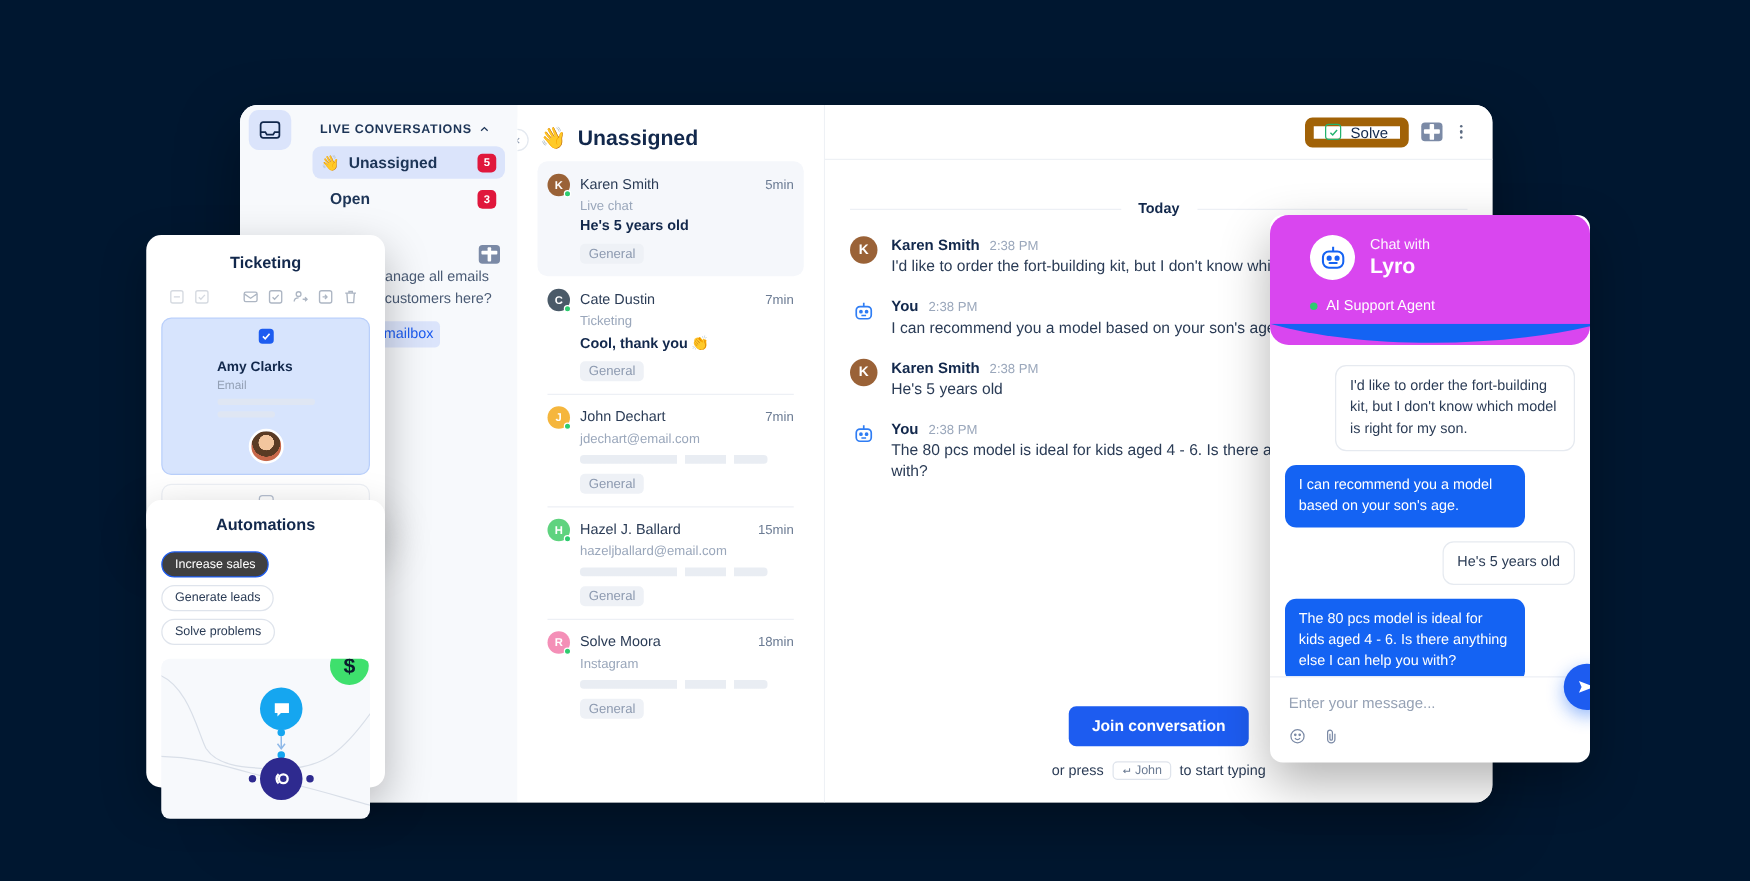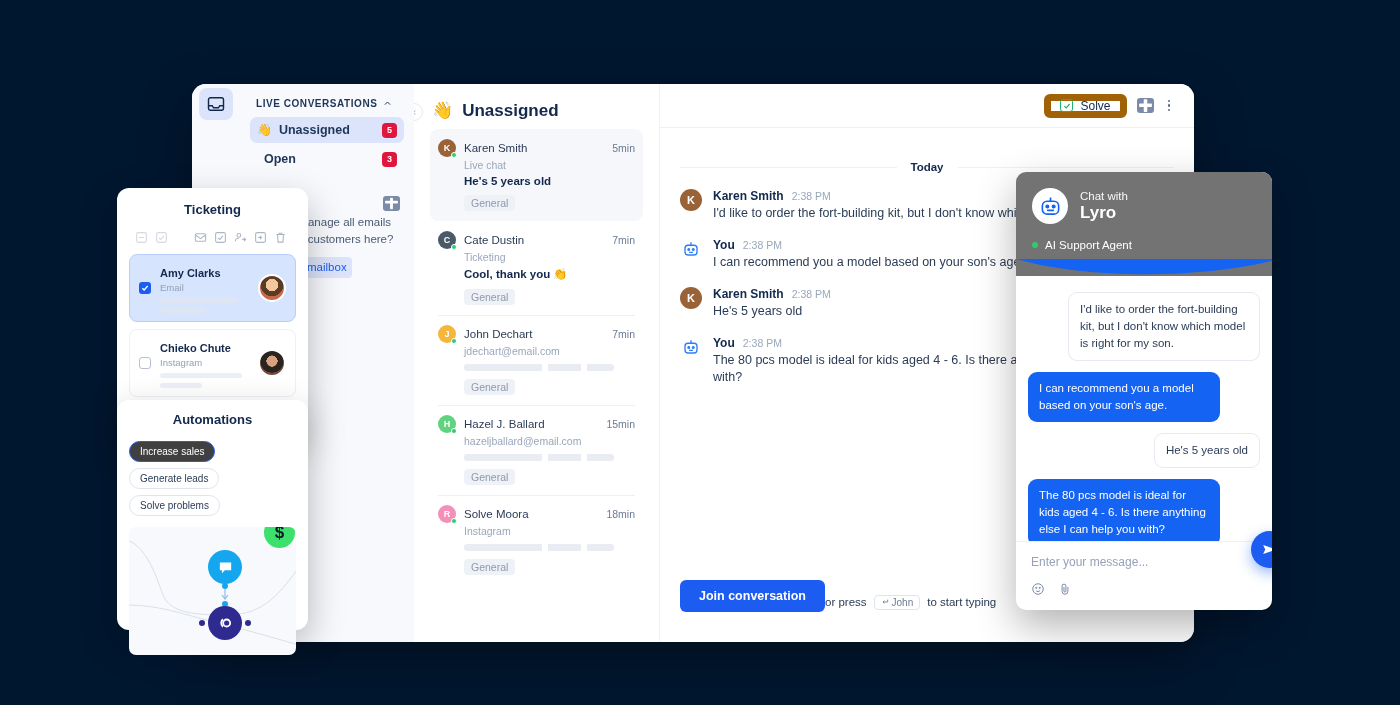--- a/index.html
+++ b/index.html
@@ -232,21 +232,21 @@
   .msg-av.bot { background: transparent; }
   .msg-av.bot svg { width: 18px; height: 18px; }
   .msg-body { flex: 1; min-width: 0; }
   .msg-meta { display: flex; align-items: baseline; gap: 8px; margin-bottom: 2px; }
   .msg-author { font-size: 12px; font-weight: 700; color: #12284c; }
   .msg-time { font-size: 10.5px; color: #9aa7bb; }
   .msg-text { font-size: 12.5px; color: #2b3c56; line-height: 1.35; }
 
   .thread-foot {
     flex: 0 0 auto; padding: 0 20px 18px 20px;
-    display: flex; align-items: center;
+    display: flex; flex-direction: column; align-items: center;
   }
   .join-btn {
     background: #1d5cf0; color: #fff;
     font-size: 12.5px; font-weight: 600;
     border: none; border-radius: 6px;
     padding: 9px 19px; margin-bottom: 12px;
   }
   .press-row { display: flex; align-items: center; gap: 7px; font-size: 11.5px; color: #2b3c56; }
   .key-chip {
     border: 1px solid #dfe4ec; border-radius: 4px;
@@ -259,24 +259,25 @@
     position: absolute;
     left: 1016px; top: 172px;
     width: 256px; height: 438px;
     background: #fff;
     border-radius: 10px;
     box-shadow: 0 16px 40px rgba(0,0,0,.3);
     overflow: hidden;
     display: flex; flex-direction: column;
   }
   .lyro-head {
-    background: #737373; color: #fff;
-    padding: 16px 16px 0 16px;
+    background: #d946ef; color: #fff;
+    padding: 16px 16px 0 32px;
     height: 104px; flex: 0 0 104px;
     position: relative;
+    border-radius: 15px;
   }
   .lyro-head-wave {
     position: absolute; left: 0; right: 0; bottom: -1px; height: 18px;
   }
   .lyro-head-top { display: flex; align-items: center; gap: 12px; }
   .lyro-av {
     width: 36px; height: 36px; border-radius: 50%;
     background: #fff; display: flex; align-items: center; justify-content: center;
     flex: 0 0 36px;
   }
@@ -325,21 +326,21 @@
     margin-bottom: 14px;
   }
   .tool-row { display: flex; align-items: center; gap: 7px; padding: 0 6px 10px 6px; }
   .tool-row .gap { width: 12px; }
   .tool-icon { width: 13px; height: 13px; opacity: .55; }
   .tool-icon.faded { opacity: .28; }
 
   .ticket-row {
     border-radius: 8px; padding: 8px 9px;
     display: flex; align-items: center; gap: 9px;
-    position: relative; margin-bottom: 7px;
+    position: relative; margin-bottom: 7px; flex-direction: column;
   }
   .ticket-row.sel { background: #d7e4fd; border: 1px solid #b9cffb; }
   .ticket-row.plain { border: 1px solid #edf0f5; }
   .cbx {
     width: 12px; height: 12px; border-radius: 3px; flex: 0 0 12px;
     display: flex; align-items: center; justify-content: center;
   }
   .cbx.on { background: #1d5cf0; }
   .cbx.on svg { width: 8px; height: 8px; }
   .cbx.off { border: 1.5px solid #b6c0d0; background: #fff; }

